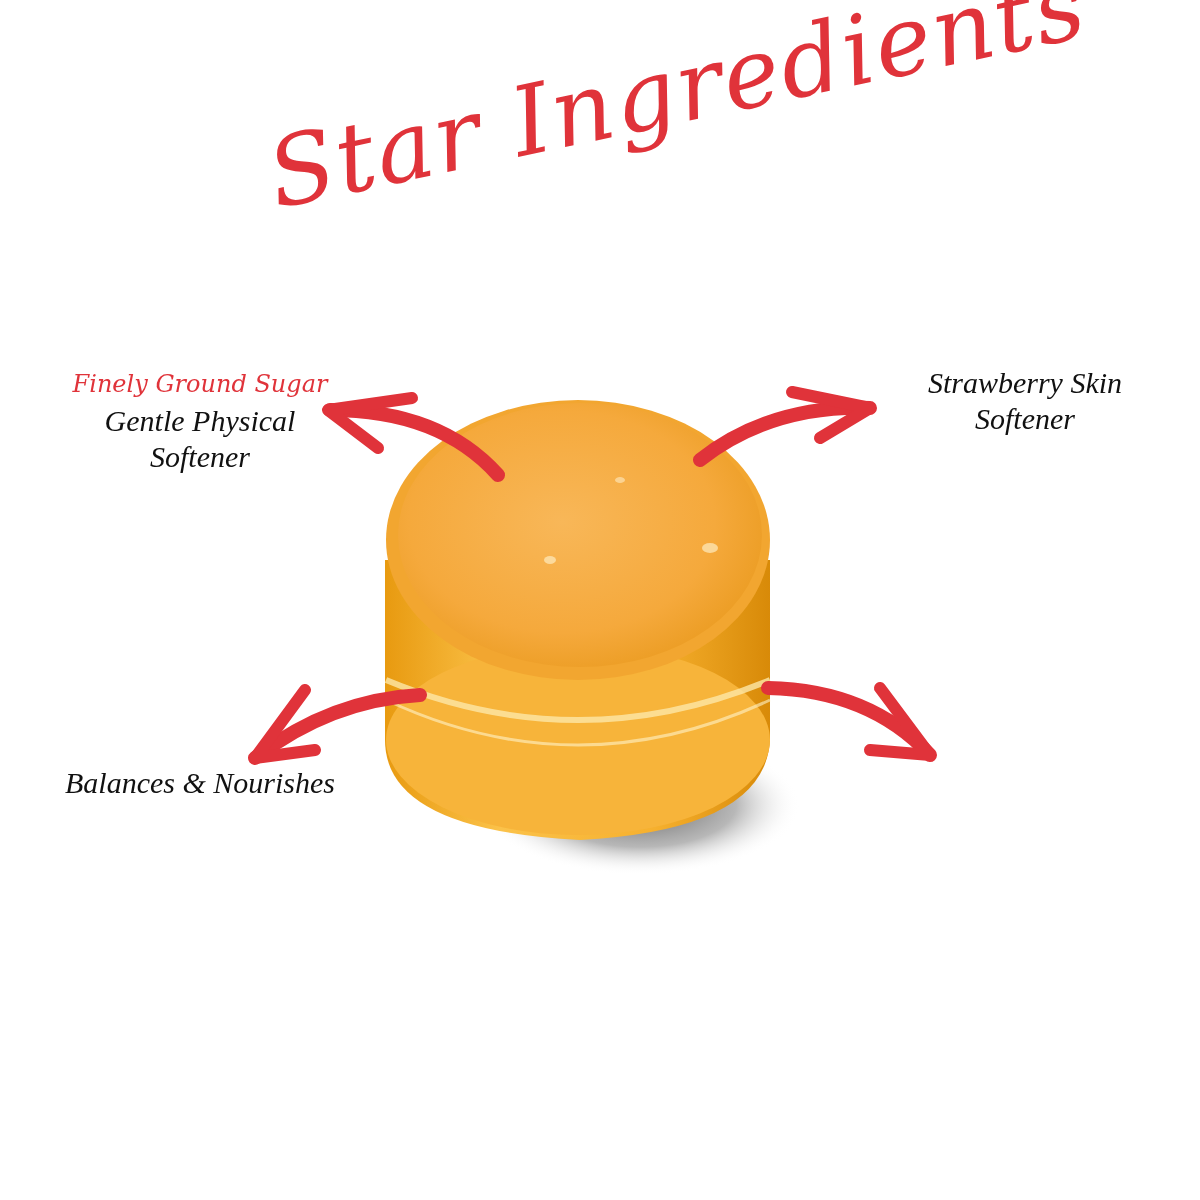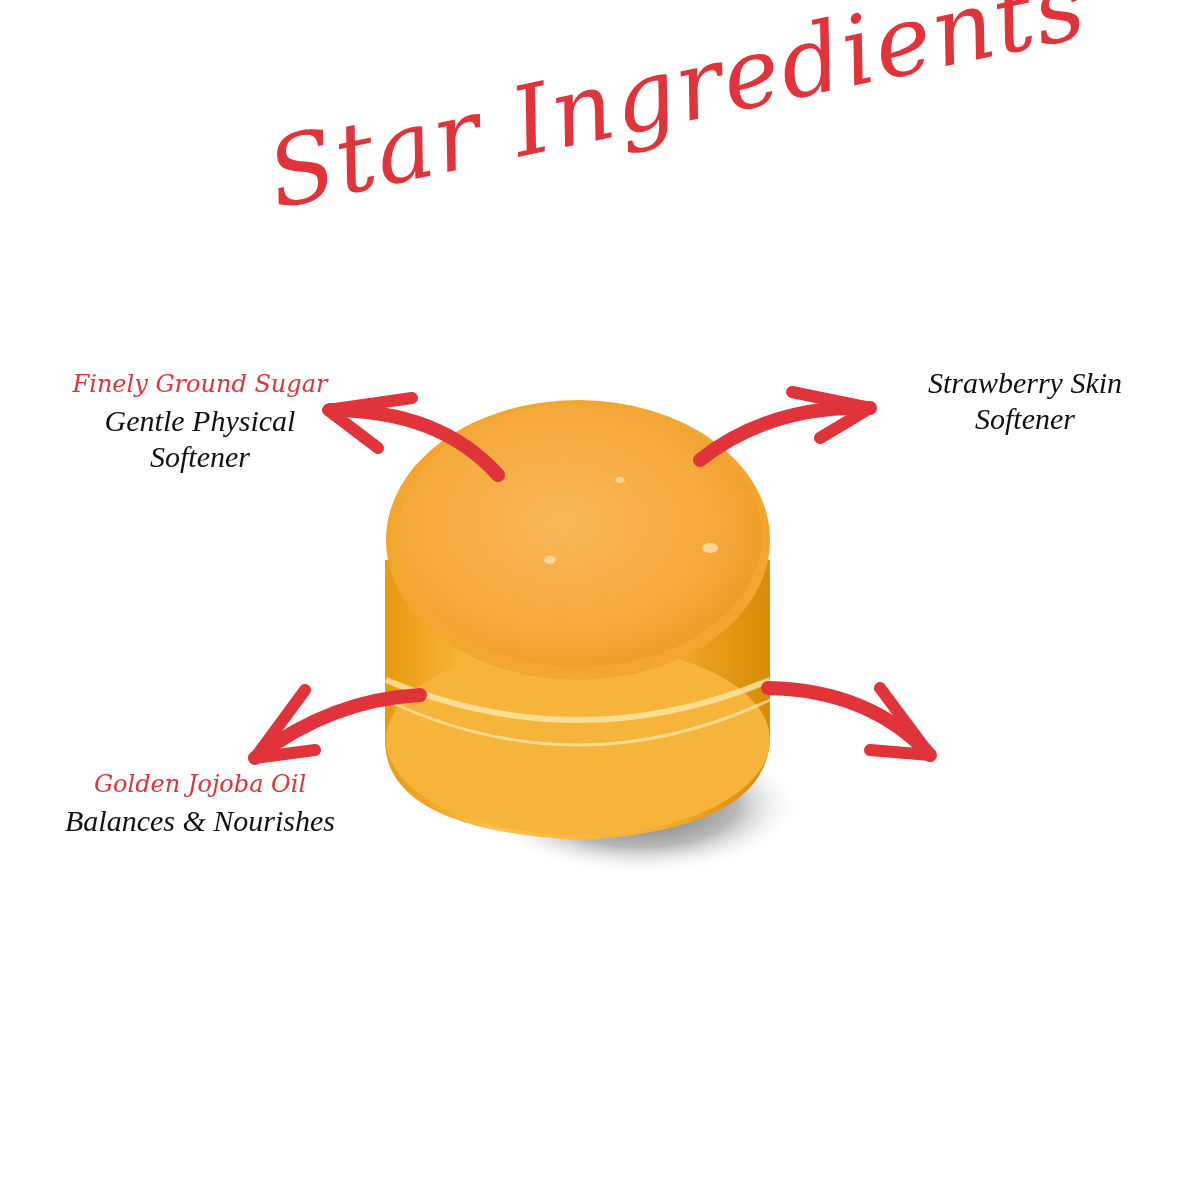--- a/index.html
+++ b/index.html
@@ -80,18 +80,17 @@
   <div class="desc">Gentle Physical</div>
   <div class="desc">Softener</div>
 </div>
 
 <div class="label" style="left:890px; top:365px; width:270px;">
   <div class="desc">Strawberry Skin</div>
   <div class="desc">Softener</div>
 </div>
 
 <div class="label" style="left:30px; top:765px; width:340px;">
-  <div class="name">Golden Jojoba Oil</div>
   <div class="desc">Balances &amp; Nourishes</div>
 </div>
 
 <div class="label" style="left:800px; top:770px; width:360px;">
 </div>
 
 </body></html>

